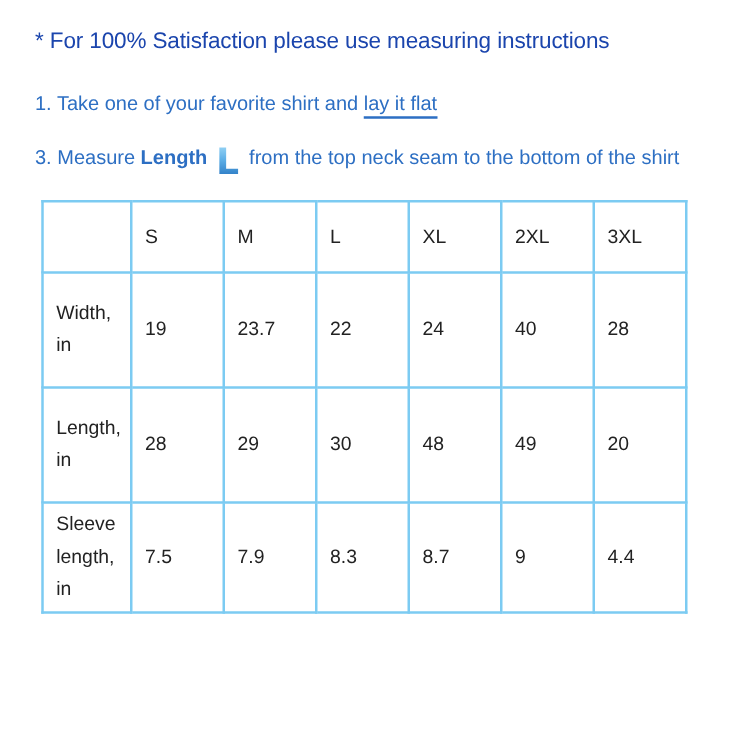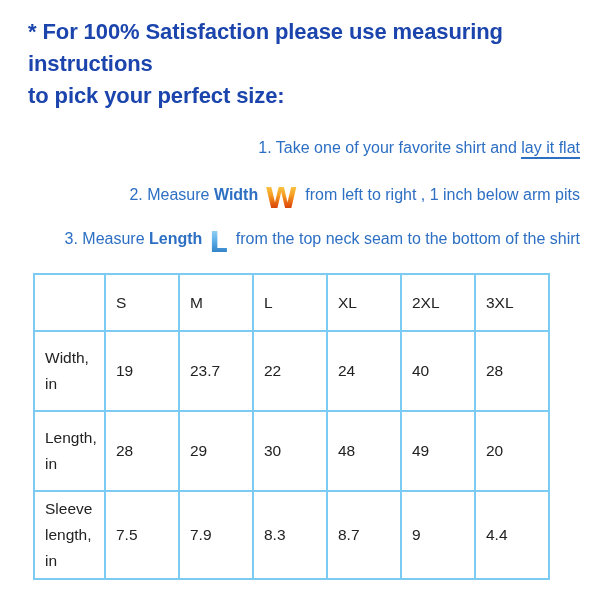--- a/index.html
+++ b/index.html
@@ -13,37 +13,36 @@
     overflow: hidden;
     font-family: "Liberation Sans", sans-serif;
     color: #2d6fc3;
   }
   .content {
     padding: 16px 0 0 28px;
   }
   
   .heading {
     margin: 0 0 0 0;
-    font-size: 22px;
-    font-weight: bold;
+    font-size: 18px;
+    font-weight: normal;
     color: #1b45ad;
     letter-spacing: -0.1px;
   }
   .heading .hline {
     display: block;
     line-height: 32px;
   }
   
   .step {
     margin: 0;
     font-size: 16px;
     line-height: 34px;
     color: #2d6fc3;
     max-width: 552px;
-    text-align: right;
   }
   .step-1 { margin-top: 19px; }
   .step-2 { margin-top: 13px; }
   .step-3 { margin-top: 9px; }
   .kw { font-weight: bold; }
   .link-underline {
     border-bottom: 2px solid #2d6fc3;
     padding-bottom: 1px;
     cursor: pointer;
   }
@@ -82,40 +81,36 @@
     text-align: left;
     vertical-align: middle;
     padding: 4px 6px 4px 10px;
     line-height: 26px;
     background: #ffffff;
     overflow: hidden;
   }
   table.size-table col.c0 { width: 71px; }
   table.size-table col.cn { width: 74px; }
   tr.head-row    { height: 57px; }
-  tr.data-row    { height: 80px; }
+  tr.data-row    { height: 92px; }
   tr.data-row-lg { height: 80px; }
 </style>
 </head>
 <body>
 
 <div class="content">
 
   <h2 class="heading">
     <span class="hline">* For 100% Satisfaction please use measuring instructions</span>
-    <span class="hline">to pick your perfect size:</span>
   </h2>
 
   <p class="step step-1">
     <span>1. Take one of your favorite shirt and </span><span class="link-underline">lay it flat</span>
   </p>
 
-  <p class="step step-2">
-    <span>2. Measure </span><span class="kw">Width</span><span class="letter-icon w-icon">W</span><span>from left to right , 1 inch below arm pits</span>
-  </p>
 
   <p class="step step-3">
     <span>3. Measure </span><span class="kw">Length</span><span class="letter-icon l-icon">L</span><span>from the top neck seam to the bottom of the shirt</span>
   </p>
 
   <table class="size-table">
     <colgroup>
       <col class="c0">
         <col class="cn">
         <col class="cn">

